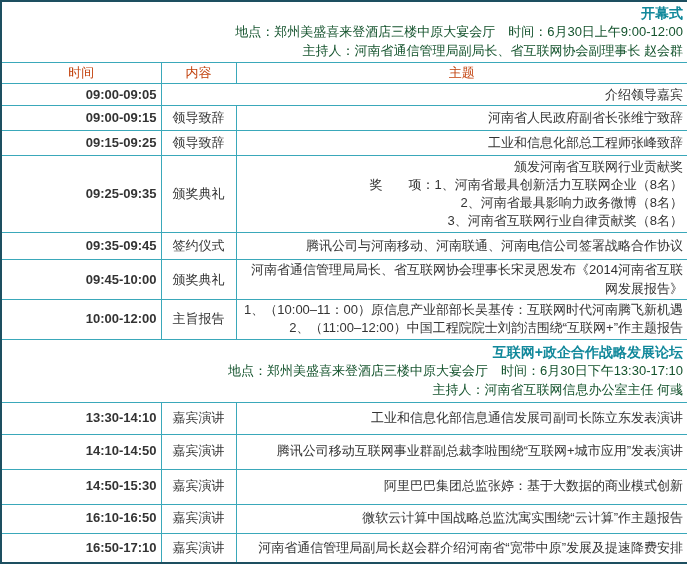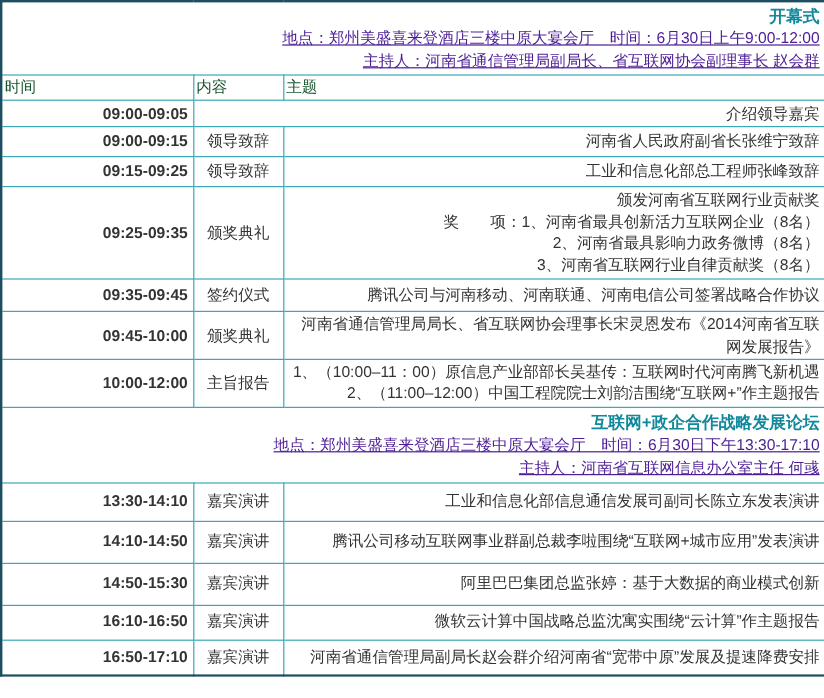--- a/index.html
+++ b/index.html
@@ -25,27 +25,27 @@
   col.c-topic{width:452px;}
 
   td.section-cell{text-align:right;padding:3px 6px;}
   .sec-title{
     color:#11889b;
     font-weight:bold;
     font-size:14px;
     line-height:1.45;
   }
   .sec-line{
-    color:#4c1d95;
+    color:#14532d;
     font-size:13px;
     line-height:1.45;
-    text-decoration:underline;
   }
   tr.col-header td{
-    color:#14532d;
+    color:#c2410c;
+    text-align:center;
     font-size:13px;
     padding:1px 2px;
     margin-left:14px;
   }
   td.time-cell{text-align:right;font-weight:bold;}
   td.content-cell{text-align:center;margin-left:47px;}
   td.topic-cell{
     text-align:right;
     padding-left:6px;
     padding-right:6px;

